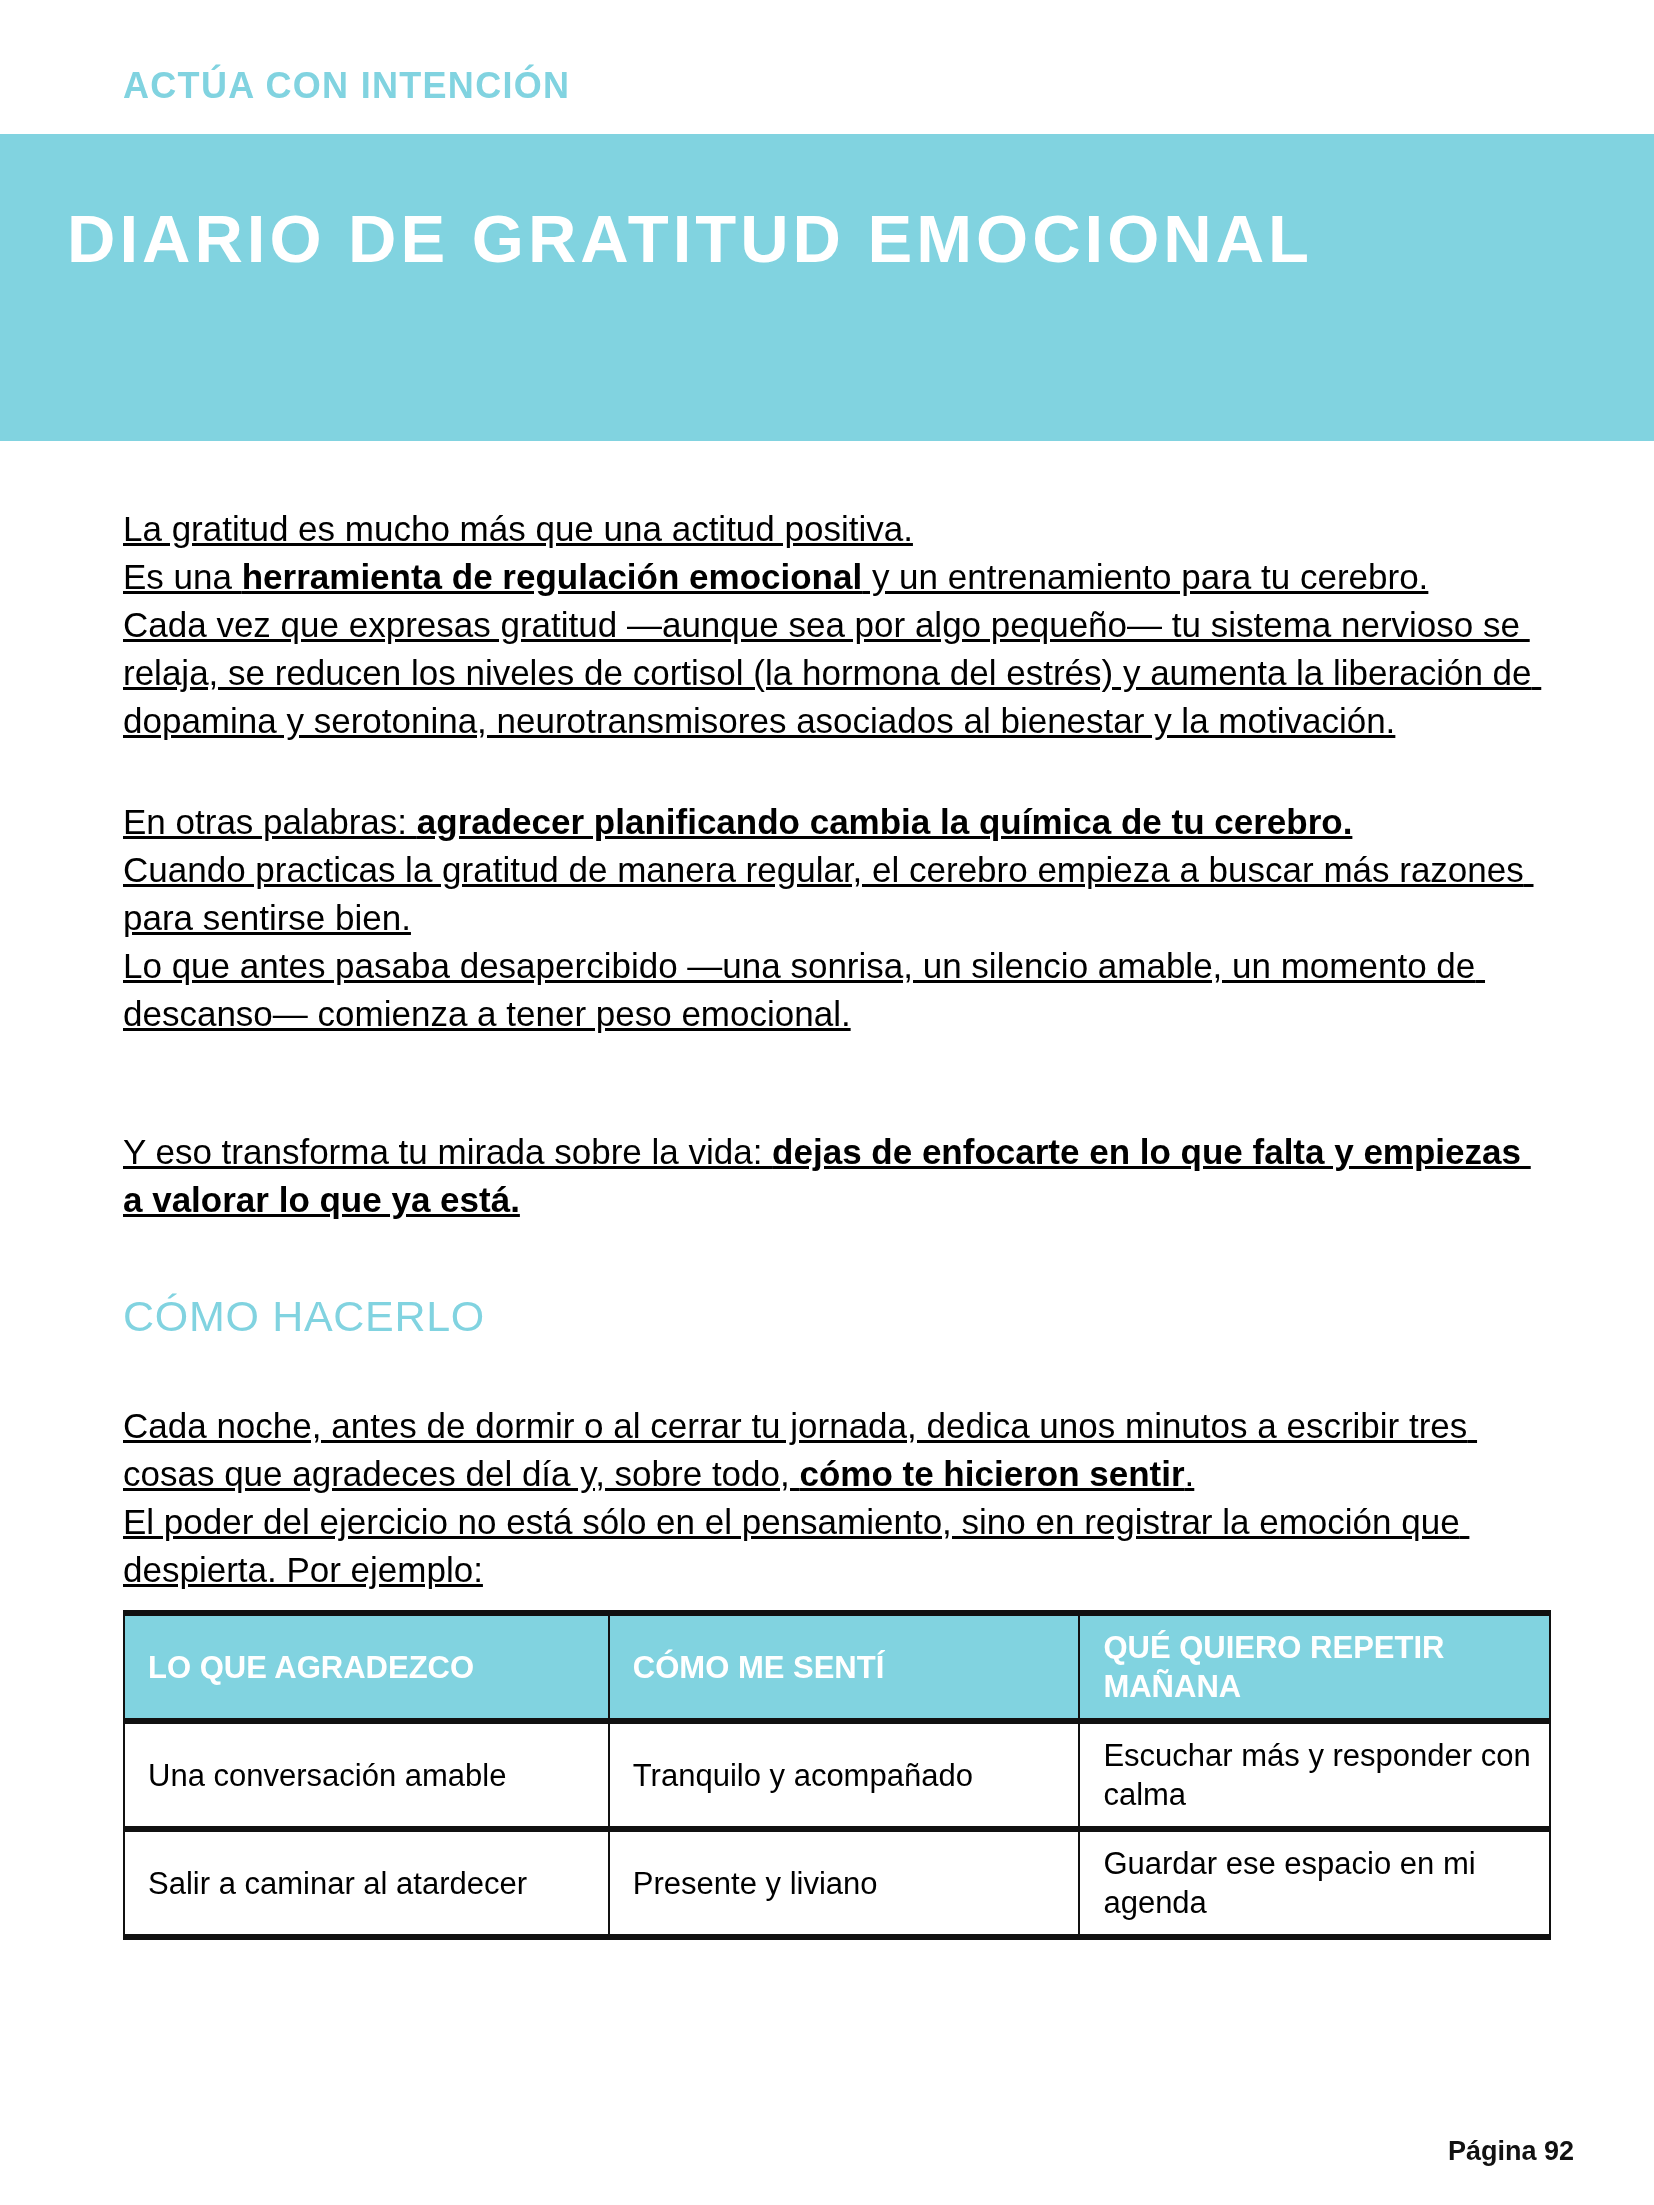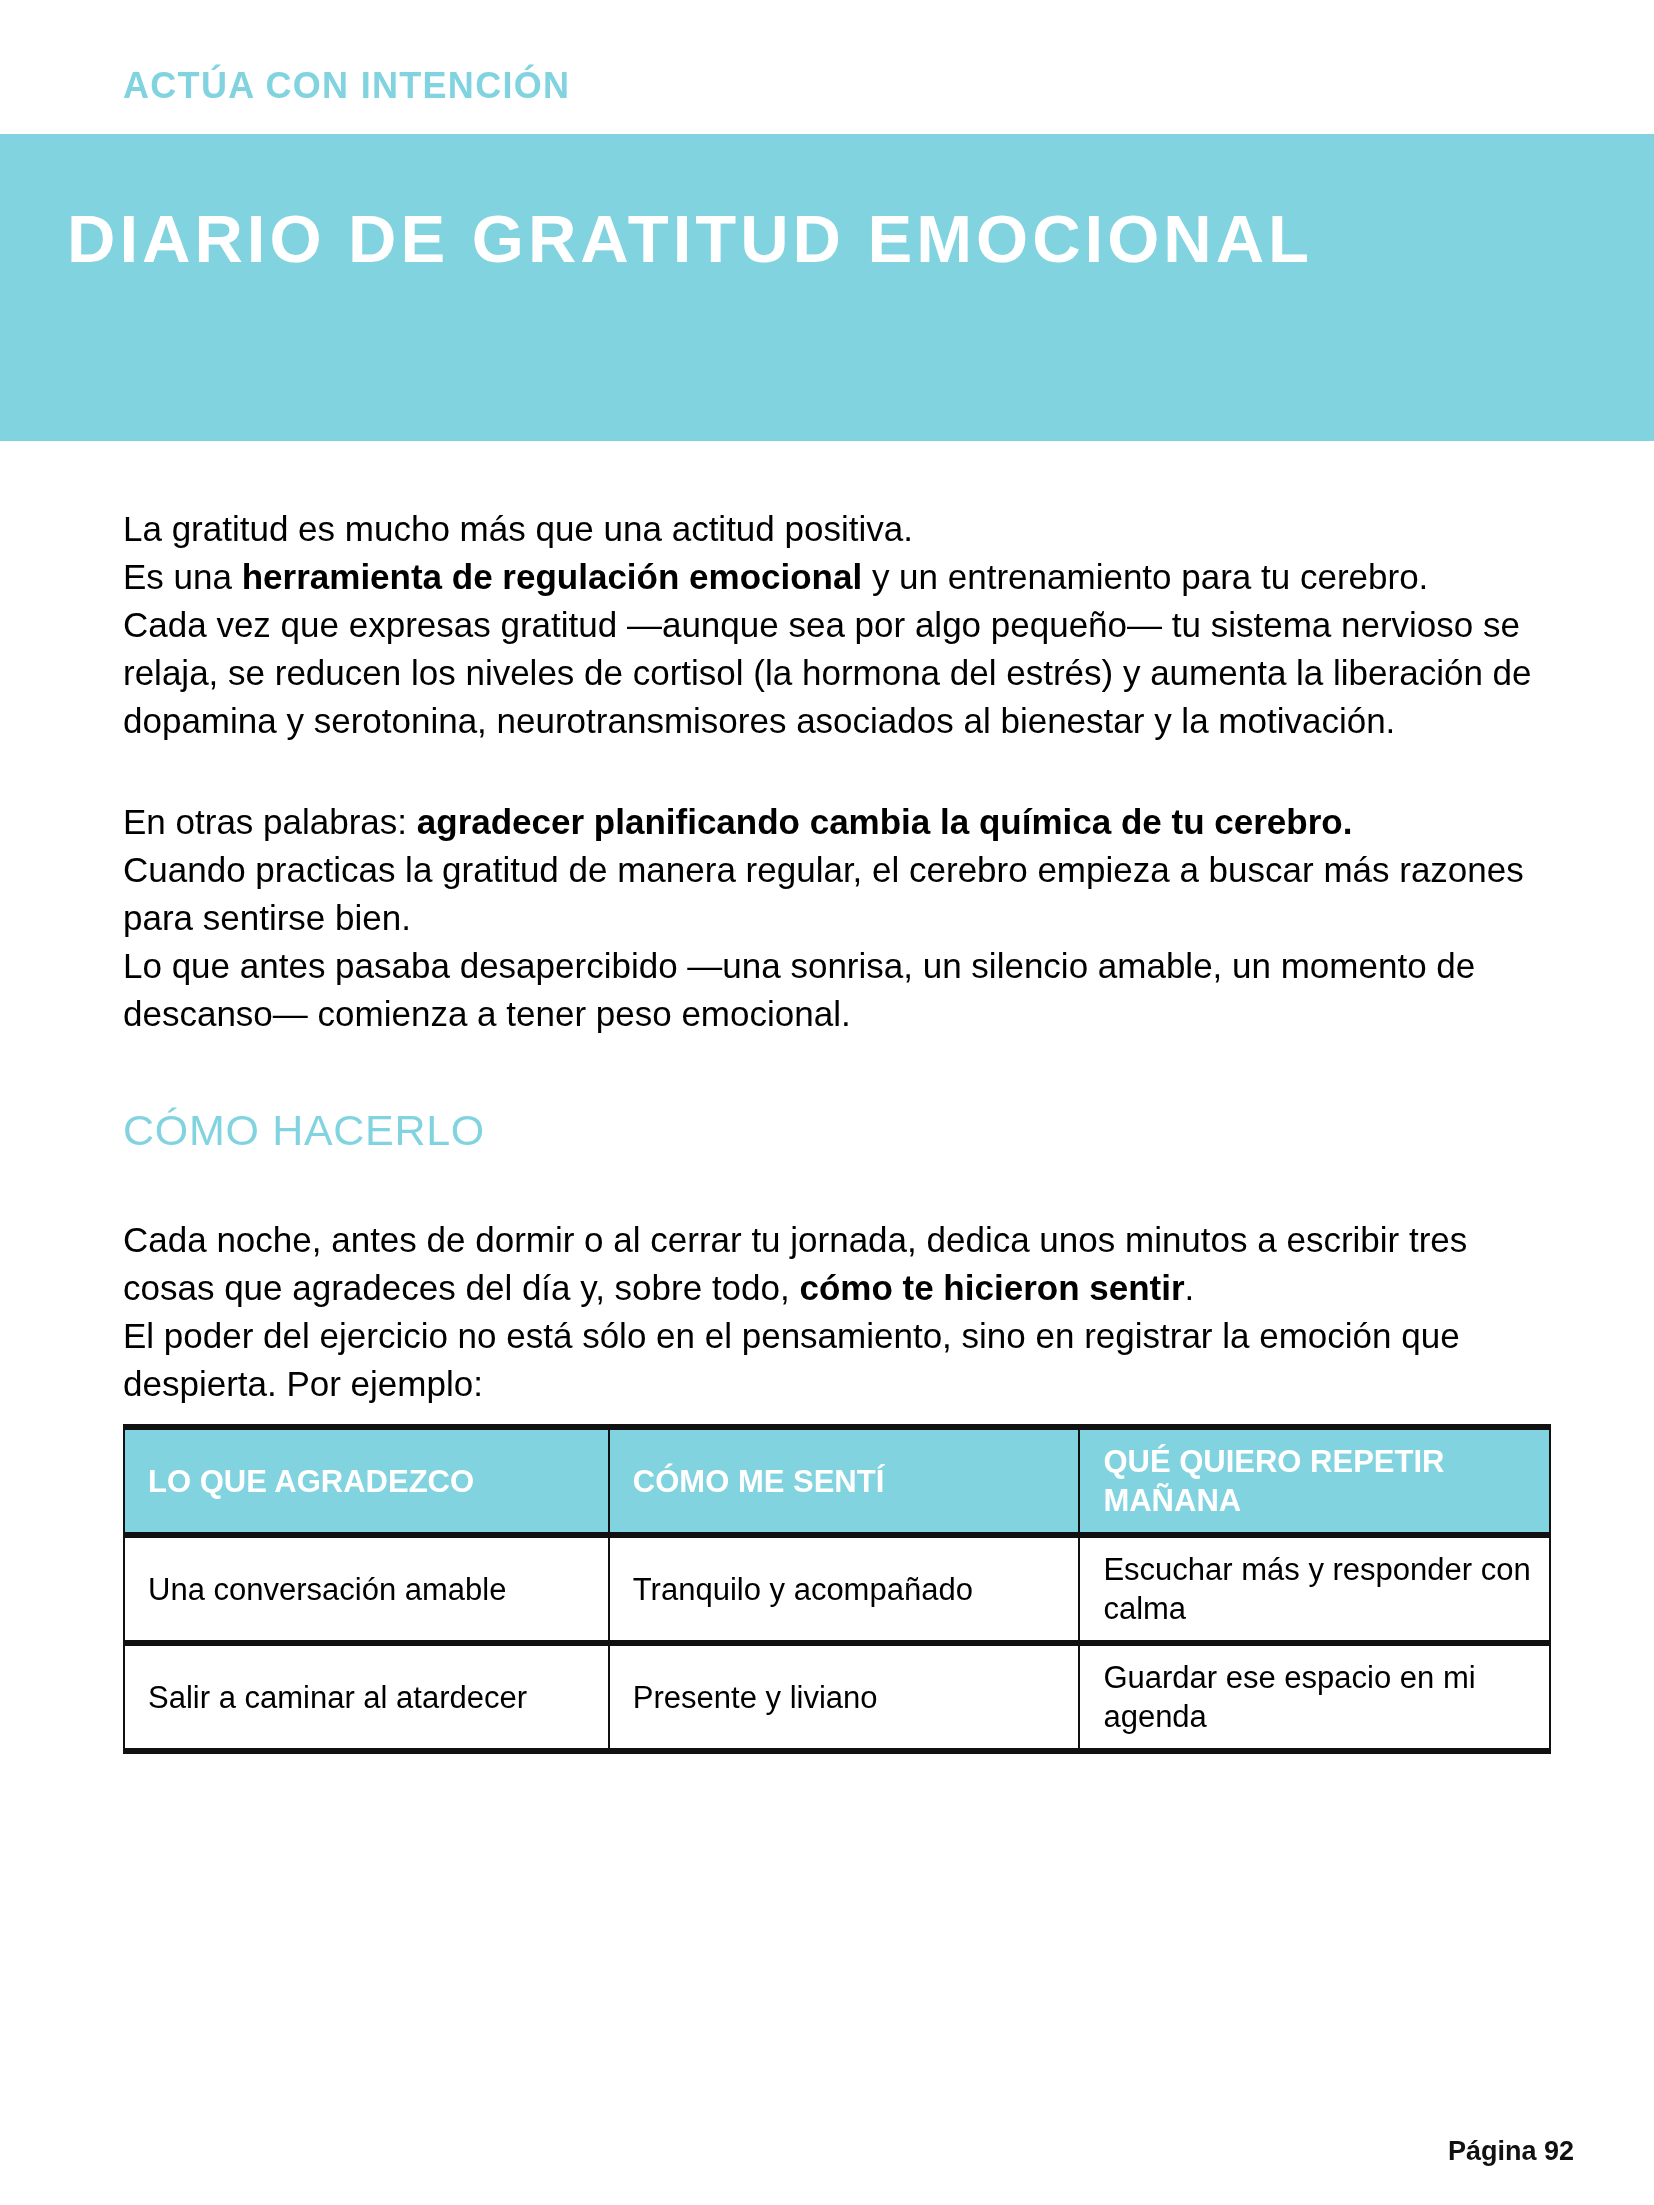--- a/index.html
+++ b/index.html
@@ -45,20 +45,21 @@
     margin: 0 117px 0 123px;
   }
   .body-par {
     margin: 0;
     width: 1415px;
     font-size: 35px;
     line-height: 48px;
     font-weight: 400;
     color: #000000;
     white-space: pre-wrap;
+    text-decoration: underline;
   }
   .body-par b { font-weight: 700; text-align: center; }
   .par-1 { margin-top: 64px; }
   .par-2 { margin-top: 53px; }
   .par-3 { margin-top: 90px; }
   .section-heading {
     margin: 67px 0 0 0;
     font-size: 43px;
     line-height: 51px;
     font-weight: 400;
@@ -126,20 +127,21 @@
   <div class="content">
 
     <p class="body-par par-1"><span>La gratitud es mucho más que una actitud positiva.
 Es una </span><b>herramienta de regulación emocional</b><span> y un entrenamiento para tu cerebro.
 Cada vez que expresas gratitud —aunque sea por algo pequeño— tu sistema nervioso se relaja, se reducen los niveles de cortisol (la hormona del estrés) y aumenta la liberación de dopamina y serotonina, neurotransmisores asociados al bienestar y la motivación.</span></p>
 
     <p class="body-par par-2"><span>En otras palabras: </span><b>agradecer planificando cambia la química de tu cerebro.</b><span>
 Cuando practicas la gratitud de manera regular, el cerebro empieza a buscar más razones para sentirse bien.
 Lo que antes pasaba desapercibido —una sonrisa, un silencio amable, un momento de descanso— comienza a tener peso emocional.</span></p>
 
+    <p class="body-par par-3"><span>Y eso transforma tu mirada sobre la vida: </span><b>dejas de enfocarte en lo que falta y empiezas a valorar lo que ya está.</b></p>
 
     <h2 class="section-heading">CÓMO HACERLO</h2>
 
     <p class="body-par par-4"><span>Cada noche, antes de dormir o al cerrar tu jornada, dedica unos minutos a escribir tres cosas que agradeces del día y, sobre todo, </span><b>cómo te hicieron sentir</b><span>.
 El poder del ejercicio no está sólo en el pensamiento, sino en registrar la emoción que despierta. Por ejemplo:</span></p>
 
     <table class="example-table">
       <thead>
         <tr>
           <th class="col-1">LO QUE AGRADEZCO</th>

